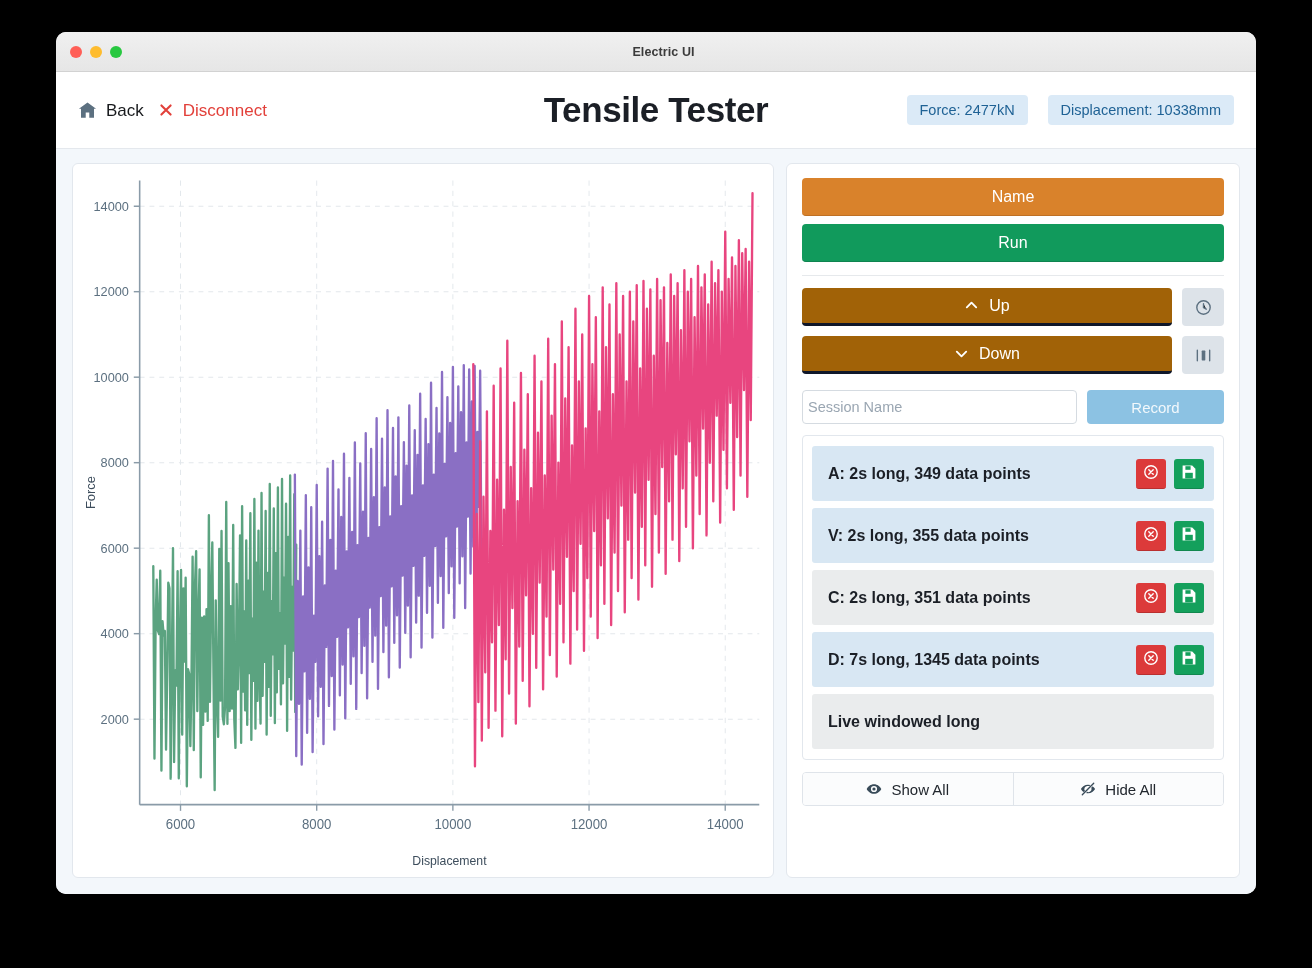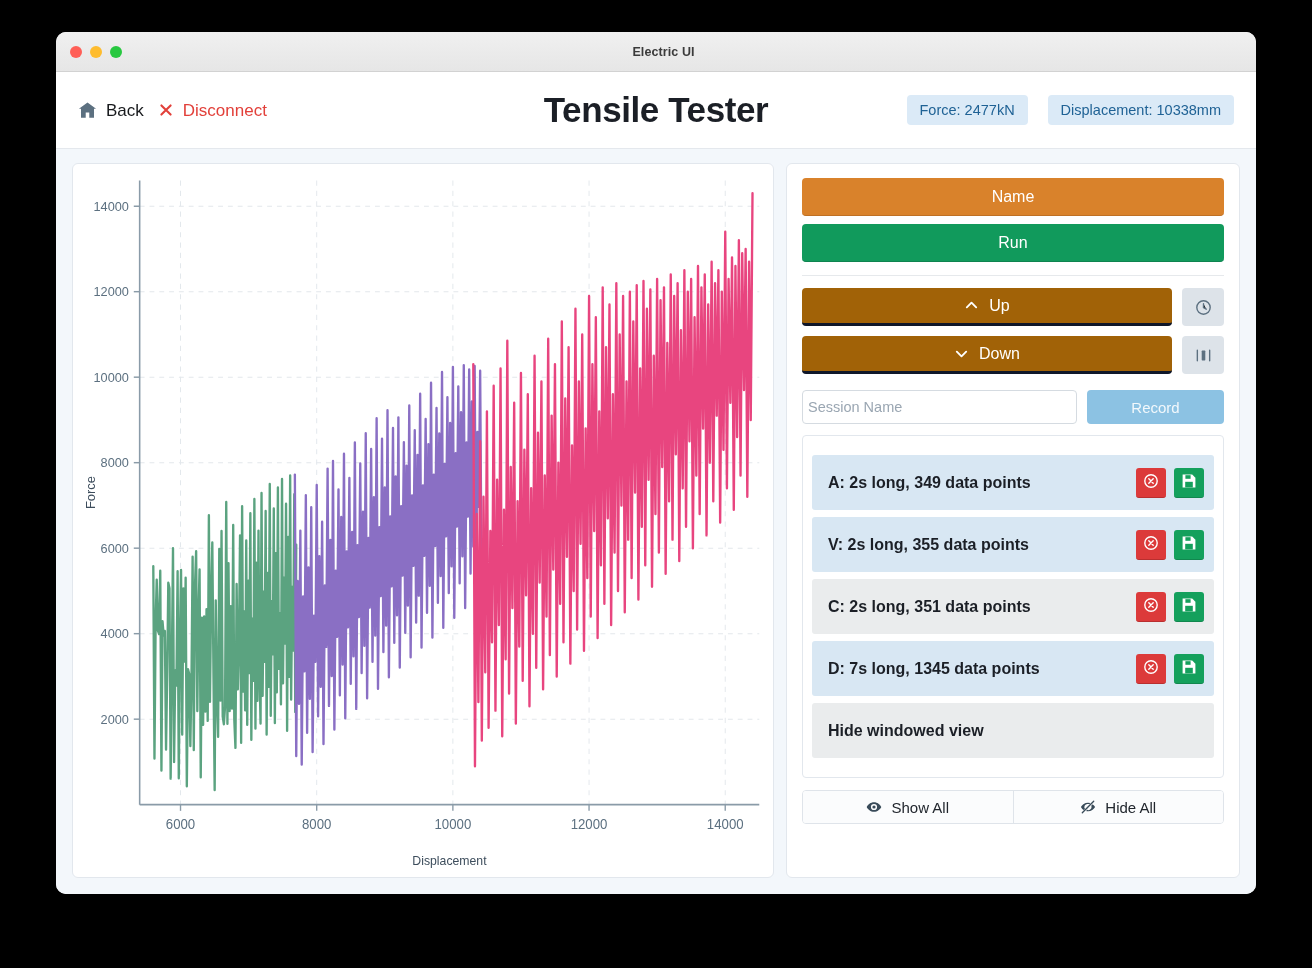--- a/index.html
+++ b/index.html
@@ -118,21 +118,21 @@
   #session-input::placeholder { color: #9aa6b2; }
   #record-button {
     flex: 0 0 137px; height: 34px;
     background: #8cc2e3; color: #f2f8fc;
     border: none; border-radius: 4px;
     font-size: 15px; font-family: inherit; cursor: default;
   }
   #session-list {
     margin-top: 11px;
     border: 1px solid #e2e7ed; border-radius: 4px;
-    padding: 19px 9px;
+    padding: 10px 9px;
   }
   .session-row {
     height: 55px; border-radius: 3px;
     display: flex; align-items: center;
     padding: 0 10px 0 16px;
     margin-bottom: 7px;
   }
   .session-row:last-child { margin-bottom: 0; }
   .session-row.sel { background: #d8e7f3; }
   .session-row.unsel { background: #eaeced; }
@@ -377,21 +377,21 @@
               <button class="sq-btn save">
                 <span><svg width="16" height="16" viewBox="0 0 16 16">
                     <path fill="#fff" d="M1.6 1.6h9.6L14.4 4.8v9.6H1.6V1.6z"></path>
                     <rect x="4.4" y="2.2" width="5.2" height="3.6" fill="#14a05c"></rect>
                     <rect x="4.2" y="8.8" width="7.6" height="5.6" fill="#14a05c"></rect>
                   </svg></span>
               </button>
             </div>
           </div>
           <div class="session-row unsel">
-            <div class="session-label">Hide windowed view</div>
+            <div class="session-label">Live windowed long</div>
           </div>
         </div>
 
       <div id="visibility-row">
         <button class="vis-btn">
           <span class="icn">
             <svg width="16" height="16" viewBox="0 0 18 18">
                 <path fill="#394b59" d="M9 3.6C5.2 3.6 2 6.2 0.8 9c1.2 2.8 4.4 5.4 8.2 5.4S16 11.8 17.2 9C16 6.2 12.8 3.6 9 3.6zm0 8.9A3.5 3.5 0 1 1 9 5.5a3.5 3.5 0 0 1 0 7z"></path>
                 <circle cx="9" cy="9" r="1.8" fill="#394b59"></circle>
               </svg>

